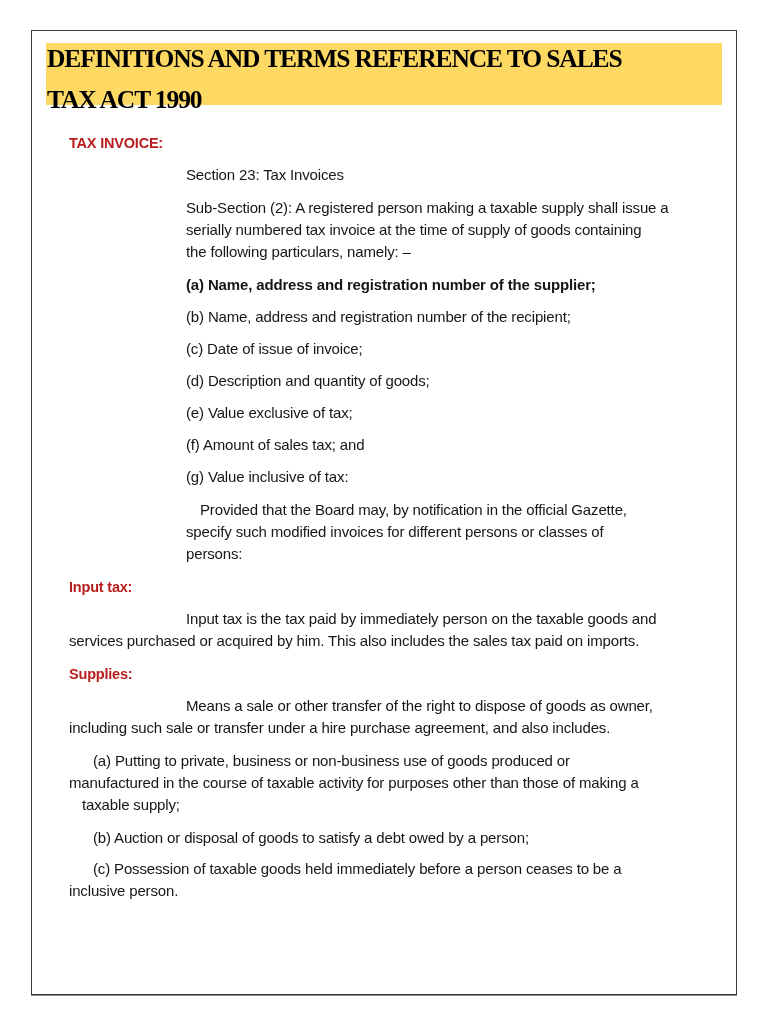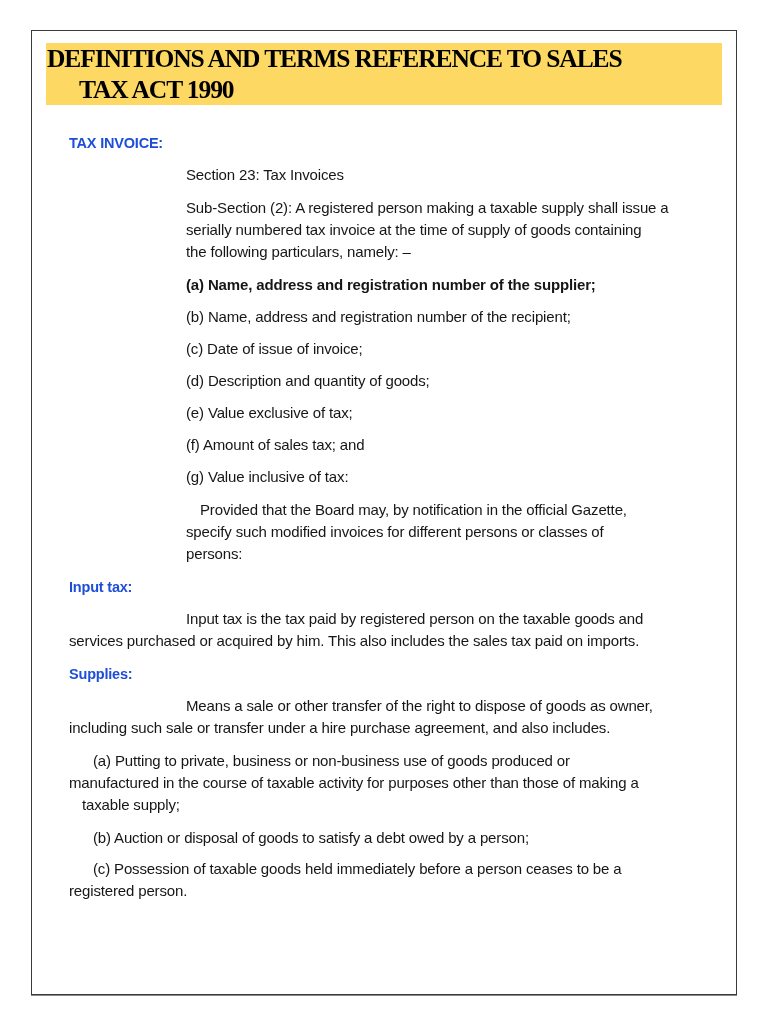--- a/index.html
+++ b/index.html
@@ -53,32 +53,32 @@
       white-space: nowrap;
       color: #161616;
       letter-spacing: -0.15px;
     }
     .h {
       position: absolute;
       font-size: 14.5px;
       font-weight: bold;
       line-height: 22px;
       white-space: nowrap;
-      color: #1d4ed8;
+      color: #b91c1c;
       letter-spacing: -0.2px;
     }
   </style>
 </head>
 <body>
 
 <div class="page"></div>
 
 <div class="banner"></div>
 <div class="title-line" style="top:44px;">DEFINITIONS AND TERMS REFERENCE TO SALES </div>
-<div class="title-line" style="top:75px;padding-left:32px;">TAX ACT 1990</div>
+<div class="title-line" style="top:85px;">TAX ACT 1990</div>
 
 <div class="h" style="left:69px; top:132px;">TAX INVOICE:</div>
 <div class="t" style="left:186px; top:164px;">Section 23: Tax Invoices</div>
 
 <div class="t" style="left:186px; top:197px;">Sub-Section (2): A registered person making a taxable supply shall issue a</div>
 <div class="t" style="left:186px; top:219px;">serially numbered tax invoice at the time of supply of goods containing</div>
 <div class="t" style="left:186px; top:241px;">the following particulars, namely: –</div>
 
 <div class="t" style="left:186px; top:274px;font-weight:bold;">(a) Name, address and registration number of the supplier;</div>
 <div class="t" style="left:186px; top:306px;">(b) Name, address and registration number of the recipient;</div>
@@ -86,27 +86,27 @@
 <div class="t" style="left:186px; top:370px;">(d) Description and quantity of goods;</div>
 <div class="t" style="left:186px; top:402px;">(e) Value exclusive of tax;</div>
 <div class="t" style="left:186px; top:434px;">(f) Amount of sales tax; and</div>
 <div class="t" style="left:186px; top:466px;">(g) Value inclusive of tax:</div>
 
 <div class="t" style="left:200px; top:499px;">Provided that the Board may, by notification in the official Gazette,</div>
 <div class="t" style="left:186px; top:521px;">specify such modified invoices for different persons or classes of</div>
 <div class="t" style="left:186px; top:543px;">persons:</div>
 
 <div class="h" style="left:69px; top:576px;">Input tax:</div>
-<div class="t" style="left:186px; top:608px;">Input tax is the tax paid by registered person on the taxable goods and</div>
+<div class="t" style="left:186px; top:608px;">Input tax is the tax paid by immediately person on the taxable goods and</div>
 <div class="t" style="left:69px; top:630px;">services purchased or acquired by him. This also includes the sales tax paid on imports.</div>
 
 <div class="h" style="left:69px; top:663px;">Supplies:</div>
 <div class="t" style="left:186px; top:695px;">Means a sale or other transfer of the right to dispose of goods as owner,</div>
 <div class="t" style="left:69px; top:717px;">including such sale or transfer under a hire purchase agreement, and also includes.</div>
 
 <div class="t" style="left:93px; top:750px;">(a) Putting to private, business or non-business use of goods produced or</div>
 <div class="t" style="left:69px; top:772px;">manufactured in the course of taxable activity for purposes other than those of making a</div>
 <div class="t" style="left:82px; top:794px;">taxable supply;</div>
 
 <div class="t" style="left:93px; top:827px;">(b) Auction or disposal of goods to satisfy a debt owed by a person;</div>
 
 <div class="t" style="left:93px; top:858px;">(c) Possession of taxable goods held immediately before a person ceases to be a</div>
-<div class="t" style="left:69px; top:880px;">registered person.</div>
+<div class="t" style="left:69px; top:880px;">inclusive person.</div>
 
 </body></html>

